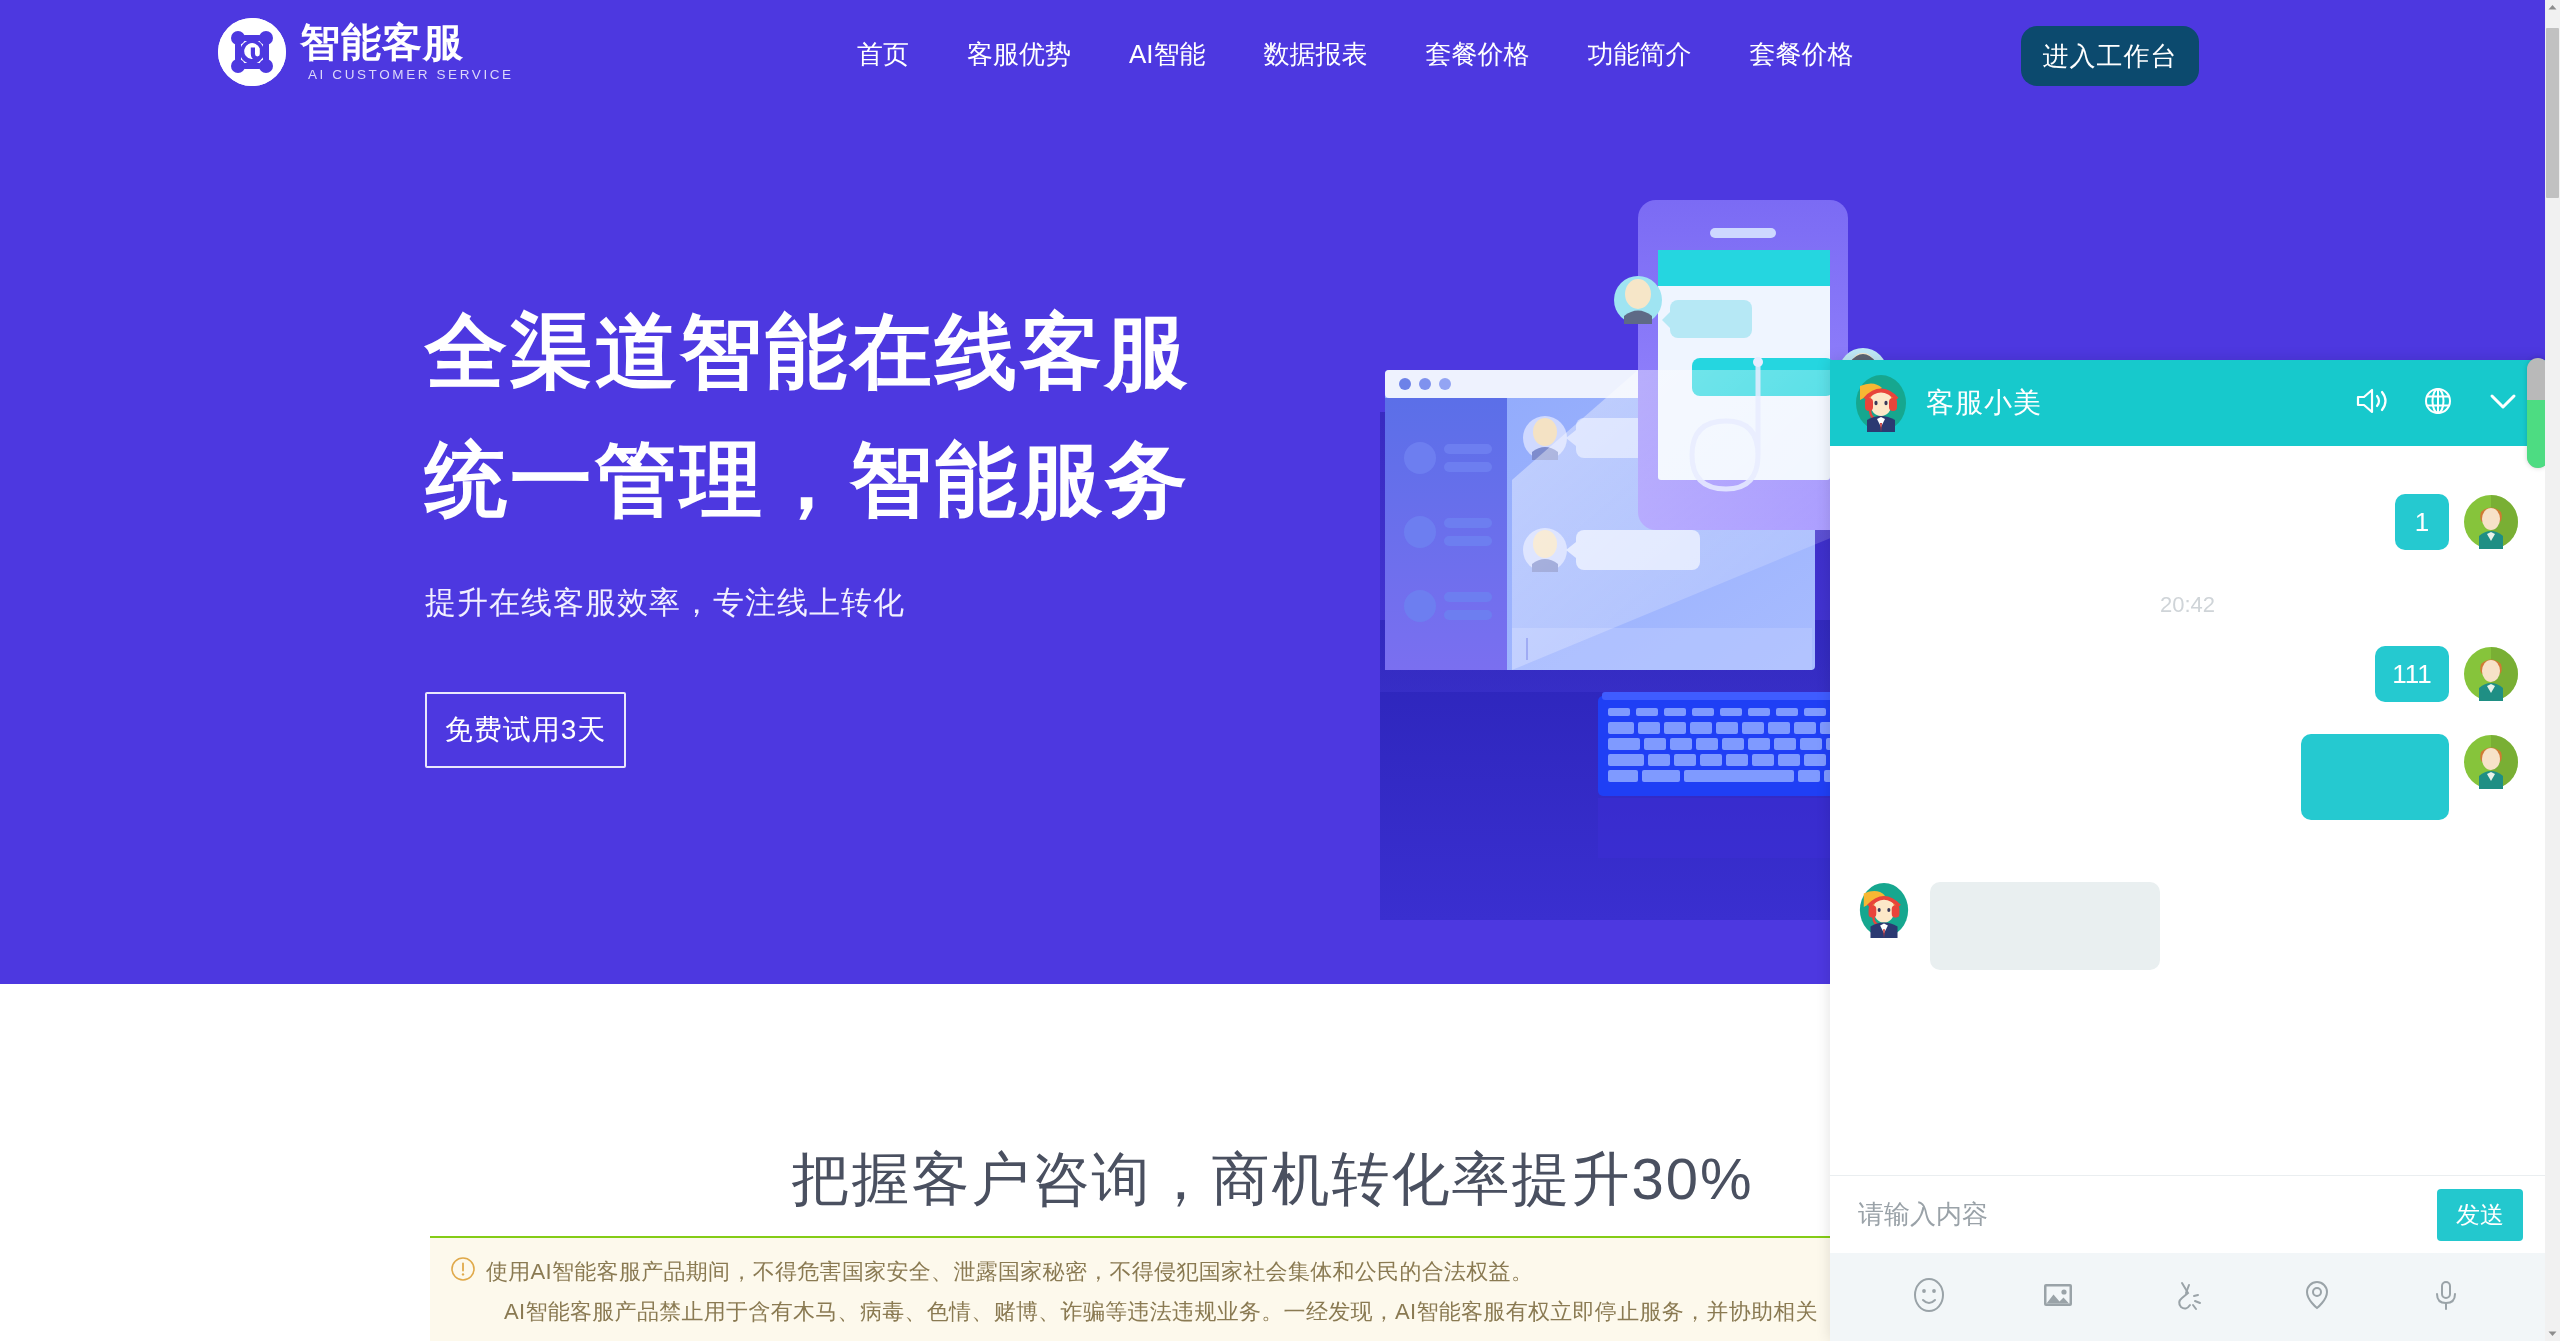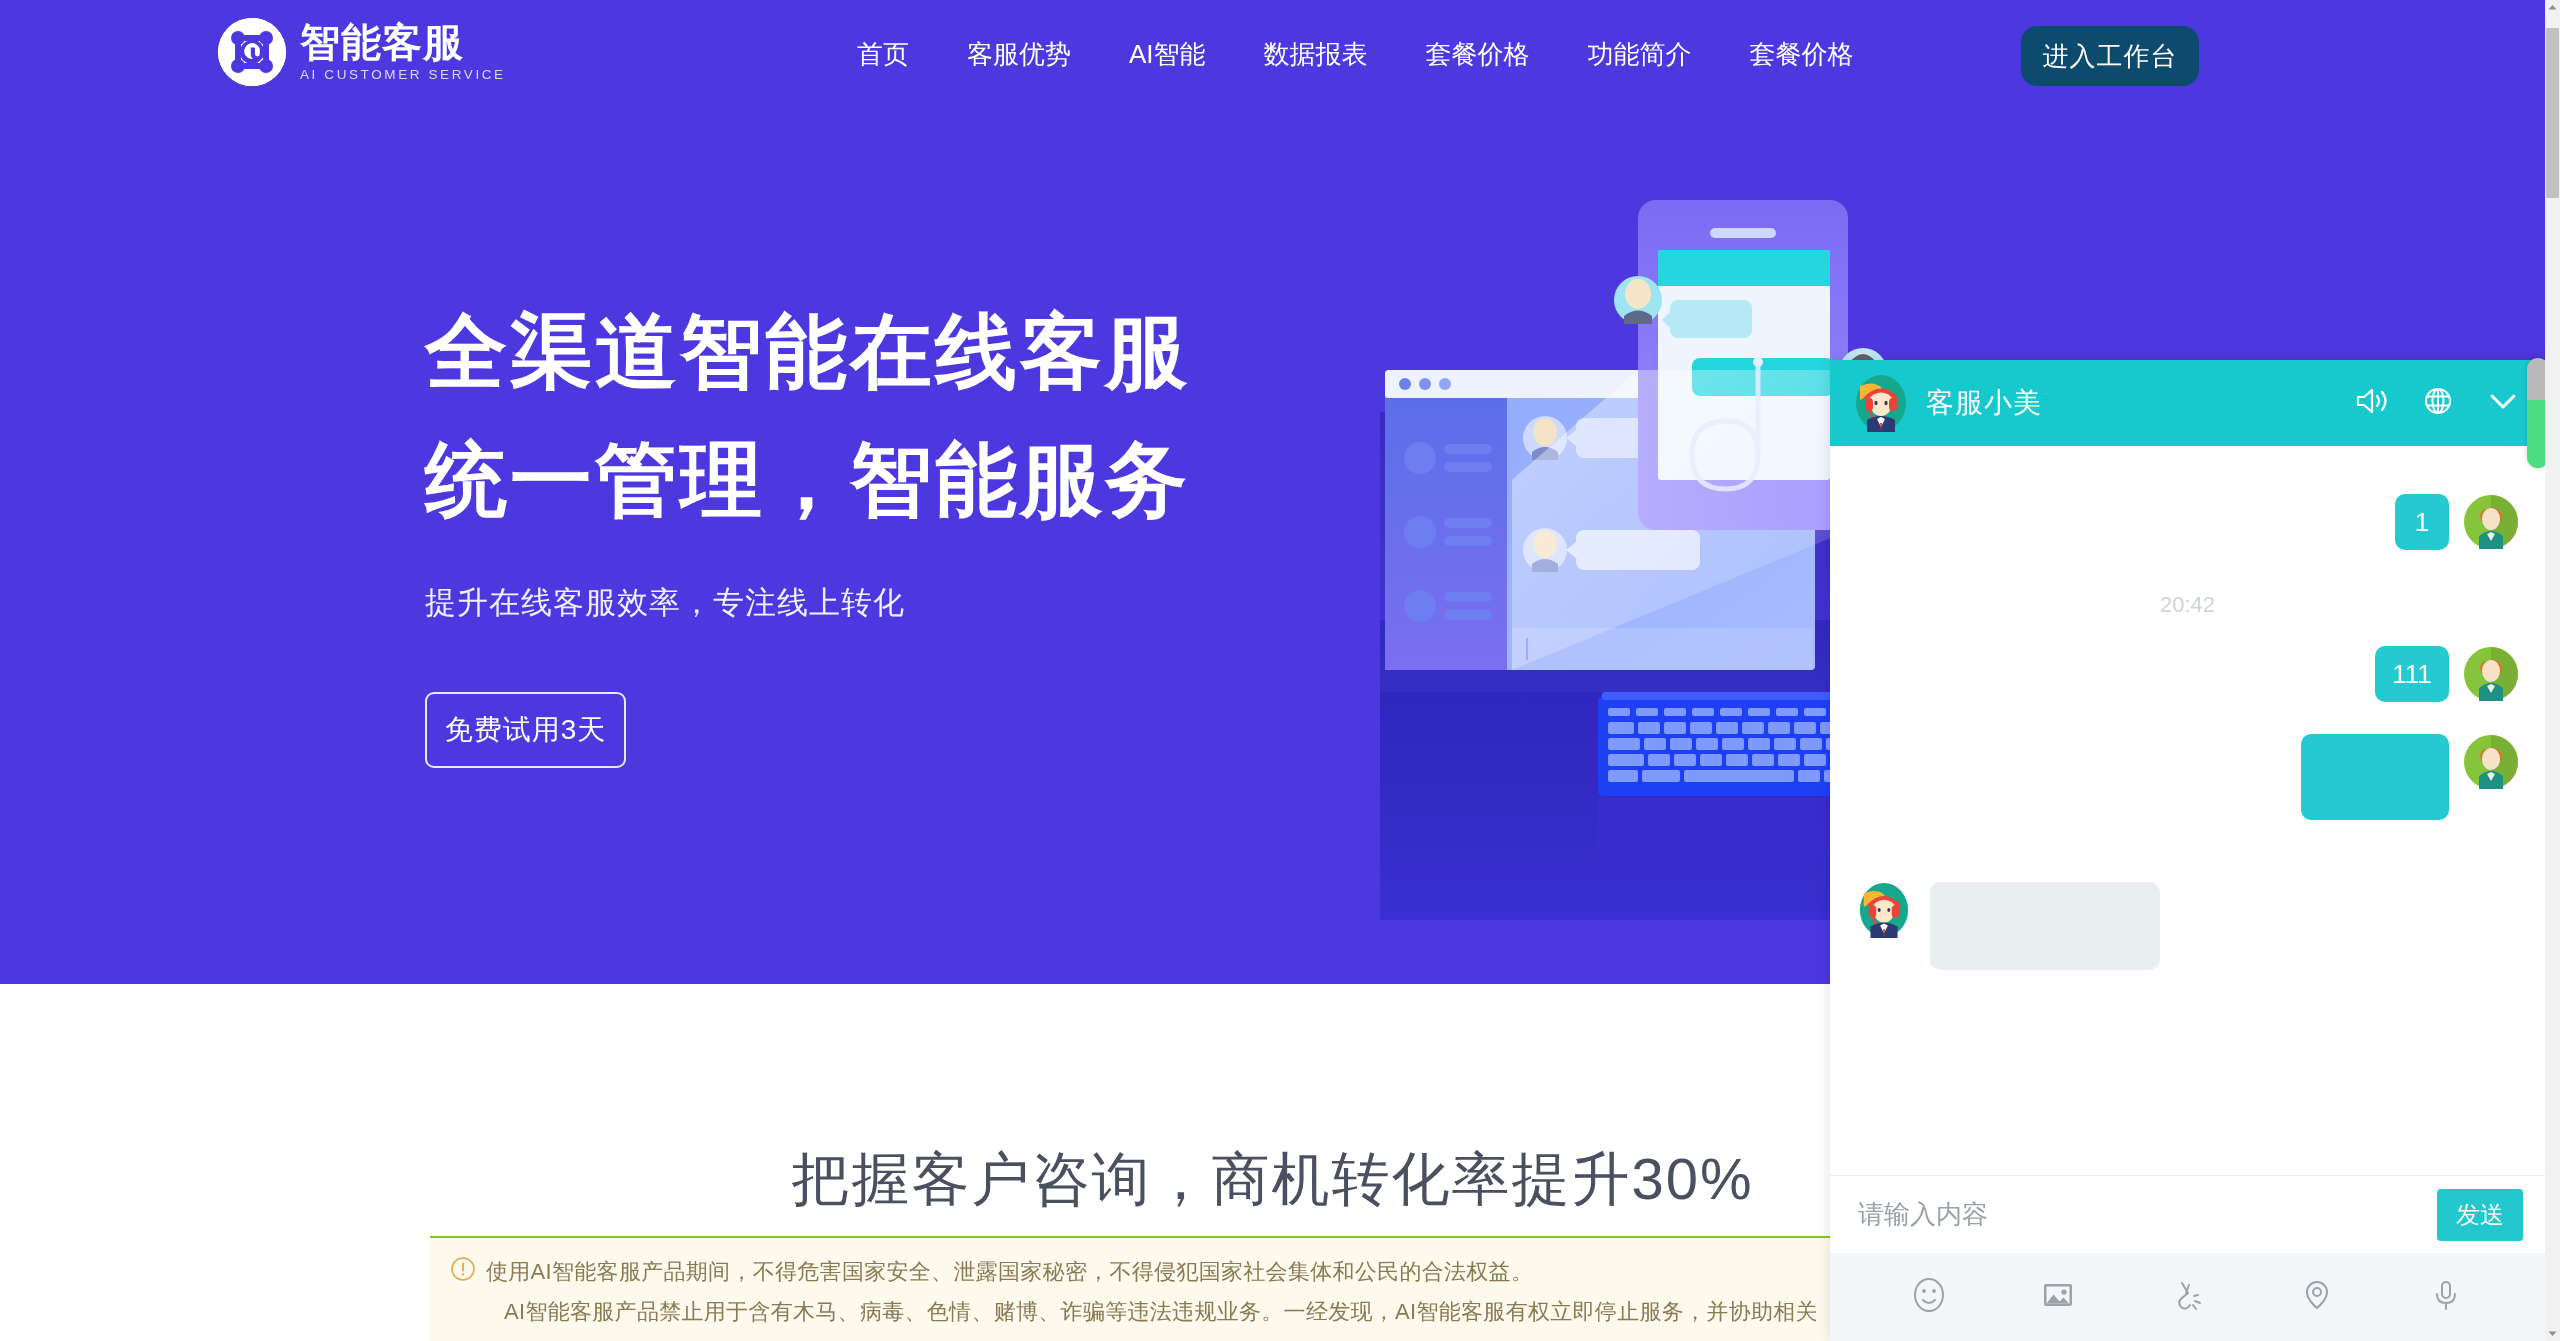--- a/index.html
+++ b/index.html
@@ -29,21 +29,21 @@
   .logo-badge {
     width: 68px; height: 68px; border-radius: 50%; background:#ffffff;
     position: relative; flex: none;
   }
   .logo-badge svg { position:absolute; left:0; top:0; }
   .logo-text { margin-left: 14px; }
   .logo-title {
     font-size: 40px; font-weight: 700; color:#ffffff; letter-spacing: 1px; line-height: 42px;
   }
   .logo-sub {
-    font-size: 13.5px; color:#dcd8fa; letter-spacing: 2.6px; line-height:18px; margin-top:3px;
+    font-size: 13.5px; color:#dcd8fa; letter-spacing: 2.6px; line-height:18px; margin-top:3px;margin-left:8px;
   }
 
   .nav { position:absolute; left:828px; top:34px; display:flex; gap:0px;align-items:center; }
   .nav-item {
     font-size: 26px; color:#ffffff; padding: 0 29px; line-height: 40px;
     cursor: pointer; white-space: nowrap;
   }
 
   .enter-btn {
     position:absolute; left:2021px; top:26px; width:178px; height:60px;
@@ -57,21 +57,21 @@
     font-size: 82px; line-height: 128px; color:#ffffff; font-weight: 700;
     letter-spacing: 3px; white-space: nowrap;
   }
   .subhead {
     margin-top: 38px; font-size: 31px; color:#f2f0ff; letter-spacing: 1px;
   }
   .trial-btn {
     margin-top: 68px; width: 201px; height: 76px;
     border: 2px solid rgba(255,255,255,.88); background: transparent;
     color:#ffffff; font-size: 28px; font-family: inherit; cursor:pointer;
-    border-radius: 9px; letter-spacing:1px;
+    border-radius: 2px; letter-spacing:1px;
   }
 
   
   .illus { position:absolute; left:1380px; top:180px; width:640px; height:790px; z-index: 8; }
 
   
   .section2 {
     position:absolute; left:0; top:984px; width:2545px; height:357px; background:#ffffff;
   }
   .section2-title {

